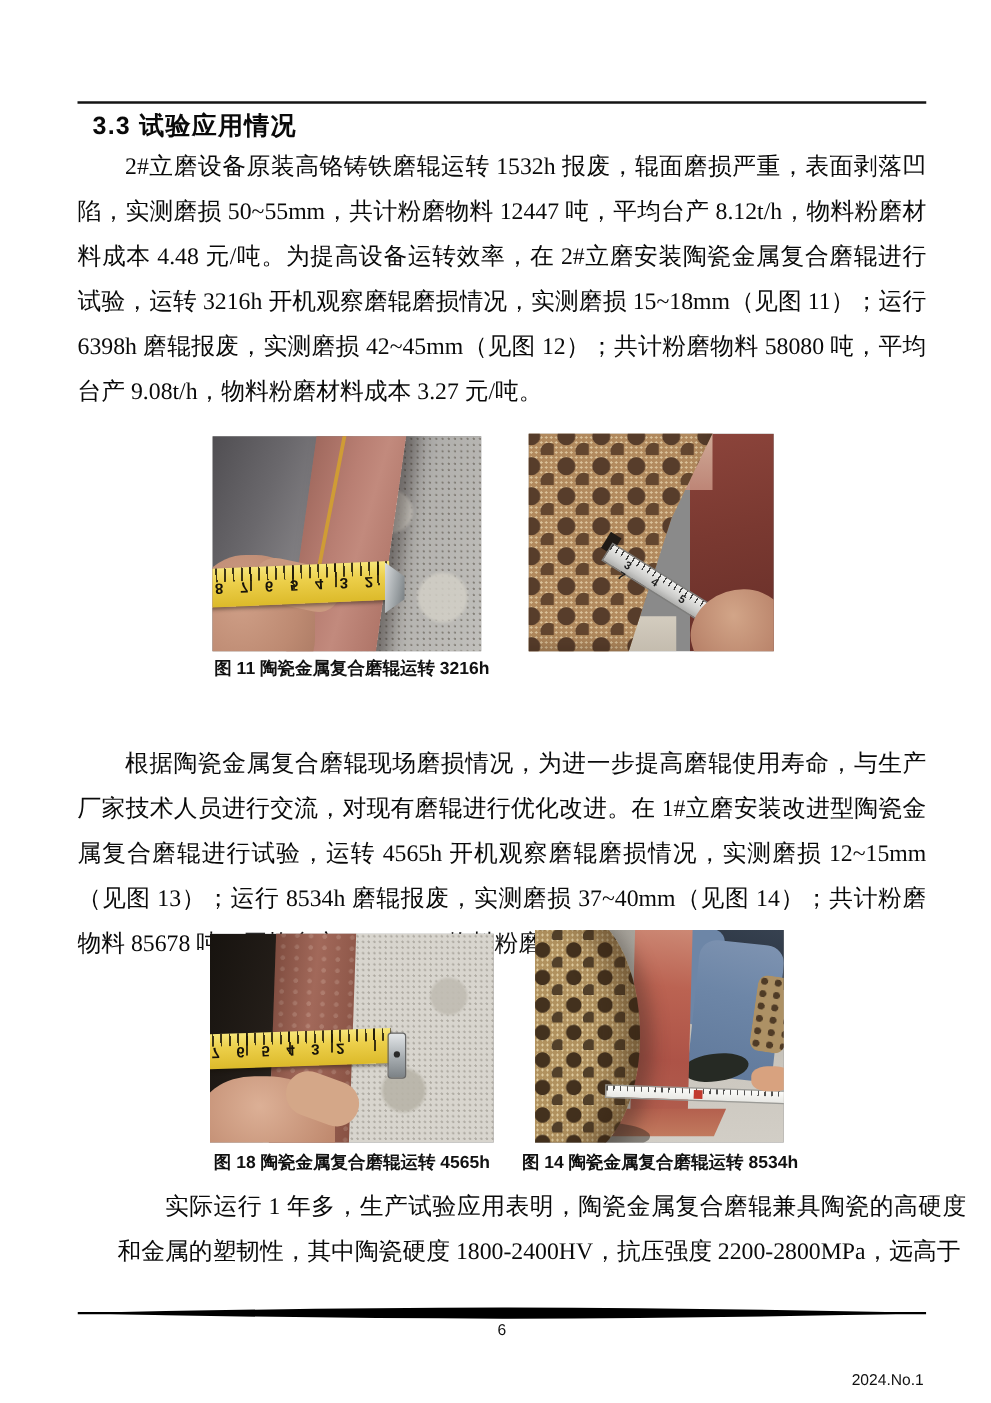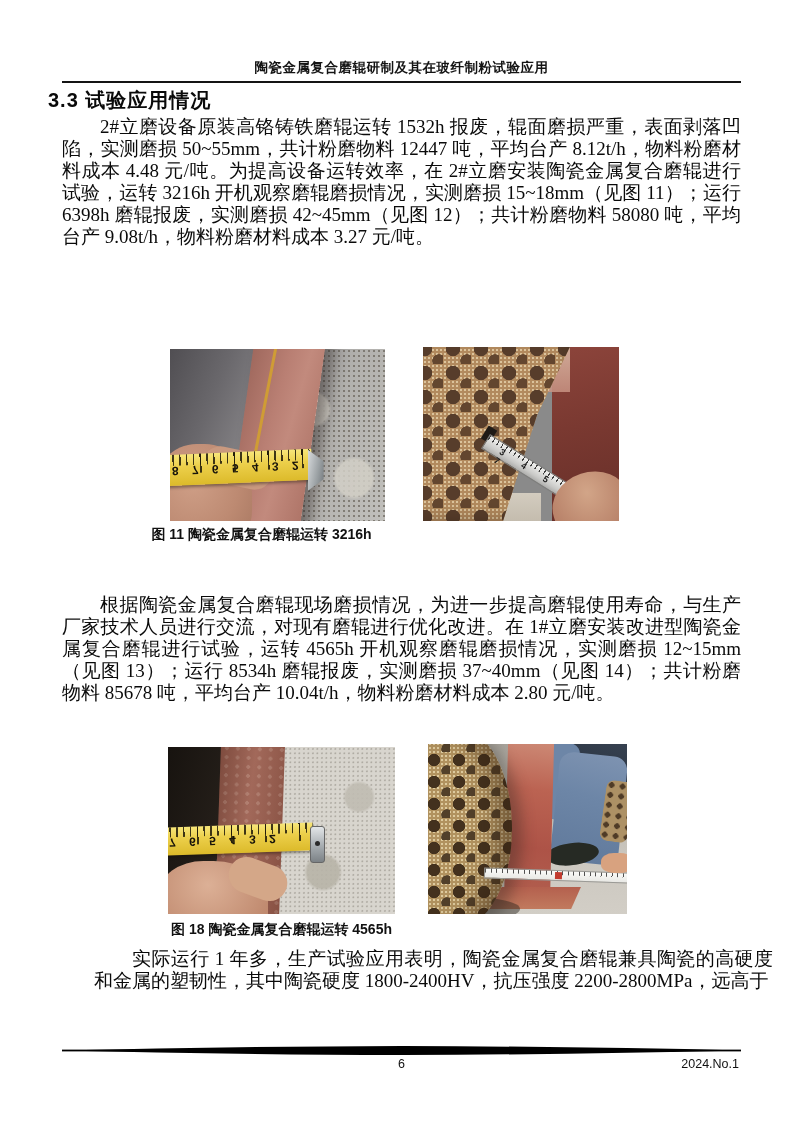--- a/index.html
+++ b/index.html
@@ -11,40 +11,40 @@
   }
   .abs { position: absolute; }
 
   
   .header-title {
     top: 59px; left: 62px; width: 679px; text-align: center;
     font-size: 13.5px; font-weight: 600; letter-spacing: .5px; color: #141414;
   }
   .header-rule { top: 81px; left: 62px; width: 679px; height: 1.6px; background: #141414; }
   .section-heading {
-    top: 87px; left: 48px;
+    top: 87px; left: 74px;
     font-family: "Liberation Sans", sans-serif; font-size: 20px; font-weight: bold;
     letter-spacing: 1px;
   }
 
   
   .body-par {
-    left: 62px; width: 679px; font-size: 19px; line-height: 22px;
+    left: 62px; width: 679px; font-size: 19px; line-height: 36px;
     text-align: justify; text-indent: 2em; overflow: hidden;
   }
   .p1 { top: 116px; height: 224px; }
   .p2 { top: 554px; height: 187px; margin-top: 40px; }
   .p3 { top: 948px; height: 76px; margin-left: 32px; }
 
   
   .caption {
     font-family: "Liberation Sans", sans-serif; font-size: 14px; font-weight: bold;
     text-align: center; color: #111;
   }
-  .cap11 { top: 526px; left: 124px; width: 275px; }
+  .cap11 { top: 526px; left: 144px; width: 275px; }
   .cap12 { top: 526px; left: 398px; width: 246px; }
   .cap13 { top: 921px; left: 140px; width: 283px; }
   .cap14 { top: 921px; left: 405px; width: 246px; }
 
   
   .photo { position: absolute; overflow: hidden; background: #8a8a8a; }
   .photo1 { left: 170px; top: 349px; width: 215px; height: 172px; }
   .photo2 { left: 423px; top: 347px; width: 196px; height: 174px; }
   .photo3 { left: 168px; top: 747px; width: 227px; height: 167px; }
   .photo4 { left: 428px; top: 744px; width: 199px; height: 170px; }
@@ -205,28 +205,27 @@
     background-image: repeating-linear-gradient(90deg, rgba(25,25,25,.75) 0 1px, transparent 1px 5.5px);
   }
   .ph4-tape::after { content:""; position:absolute; left:48%; top:15%; width:7px; height:70%; background:#c23a2e; }
   .ph4-hand { right:-3%; top:64%; width:16%; height:12%; background:#d8a27f; border-radius:40%; }
 
   
   .footer-bar { left:62px; top:1045px; width:679px; height:11px; }
   .footer-bar path, .footer-bar rect { fill:#000; }
   .footer-row { top:1057px; left:62px; width:679px; height:18px; font-family:"Liberation Sans",sans-serif; font-size:12.5px; color:#111; }
   .page-number { position:absolute; left:0; right:0; text-align:center; }
-  .issue { position:absolute; right:2px; }
+  .issue { position:absolute; right:2px;margin-top:40px; }
 </style>
 </head>
 <body>
 
 <div class="page">
 
-  <div class="abs header-title">陶瓷金属复合磨辊研制及其在玻纤制粉试验应用</div>
   <div class="abs header-rule"></div>
 
   <div class="abs section-heading">3.3 试验应用情况</div>
 
   <p class="abs body-par p1">2#立磨设备原装高铬铸铁磨辊运转 1532h 报废，辊面磨损严重，表面剥落凹陷，实测磨损 50~55mm，共计粉磨物料 12447 吨，平均台产 8.12t/h，物料粉磨材料成本 4.48 元/吨。为提高设备运转效率，在 2#立磨安装陶瓷金属复合磨辊进行试验，运转 3216h 开机观察磨辊磨损情况，实测磨损 15~18mm（见图 11）；运行 6398h 磨辊报废，实测磨损 42~45mm（见图 12）；共计粉磨物料 58080 吨，平均台产 9.08t/h，物料粉磨材料成本 3.27 元/吨。</p>
 
   <div class="photo photo1">
     <div class="layer ph1-bg"></div>
     <div class="layer ph1-stipple"></div>
     <div class="layer ph1-band">
@@ -275,20 +274,21 @@
     <div class="layer ph4-fragment"></div>
     <div class="layer ph4-plate"></div>
     <div class="layer ph4-plate-base"></div>
     <div class="layer ph4-shadow"></div>
     <div class="layer ph4-roller"></div>
     <div class="layer ph4-tape"></div>
     <div class="layer ph4-hand"></div>
   </div>
 
   <div class="abs caption cap13">图 18 陶瓷金属复合磨辊运转 4565h</div>
+  <div class="abs caption cap14">图 14 陶瓷金属复合磨辊运转 8534h</div>
 
   <p class="abs body-par p3">实际运行 1 年多，生产试验应用表明，陶瓷金属复合磨辊兼具陶瓷的高硬度和金属的塑韧性，其中陶瓷硬度 1800-2400HV，抗压强度 2200-2800MPa，远高于</p>
 
   <svg class="abs footer-bar" viewBox="0 0 679 11" preserveAspectRatio="none">
     <path d="M0,5.5 Q160,1.5 340,1 Q520,1.5 679,5.5 Q520,9.5 340,10 Q160,9.5 0,5.5 Z"></path>
     <rect x="0" y="4.6" width="679" height="1.8"></rect>
   </svg>
   <div class="abs footer-row">
     <span class="page-number">6</span>
     <span class="issue">2024.No.1</span>

